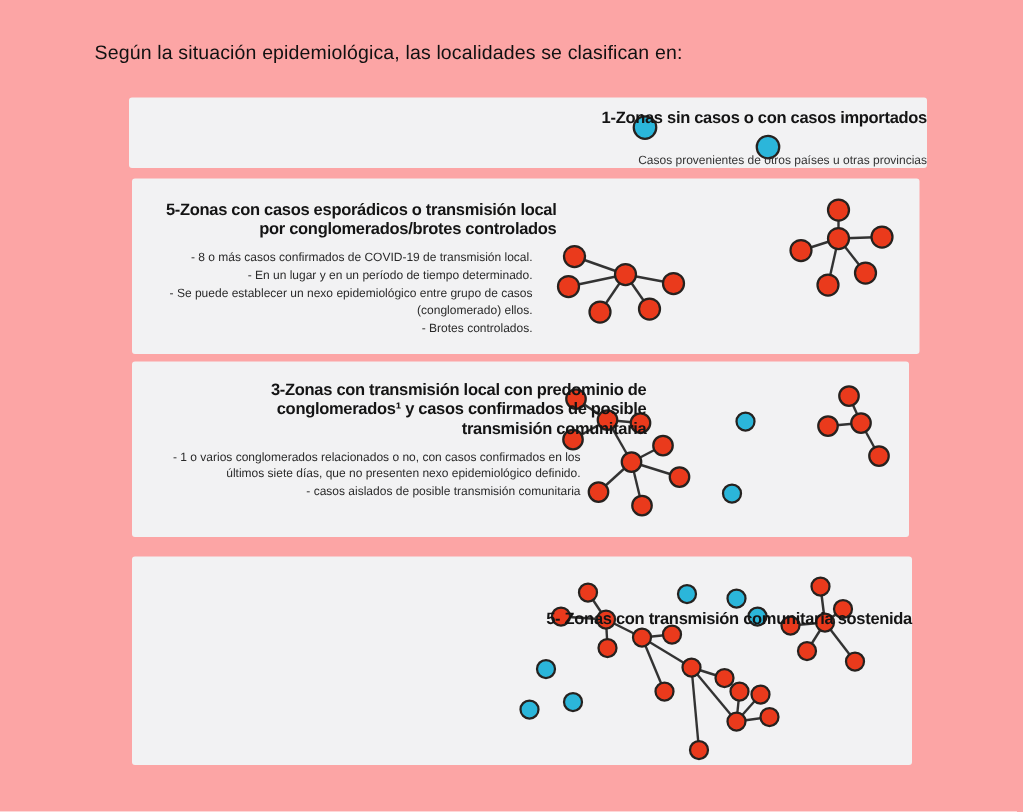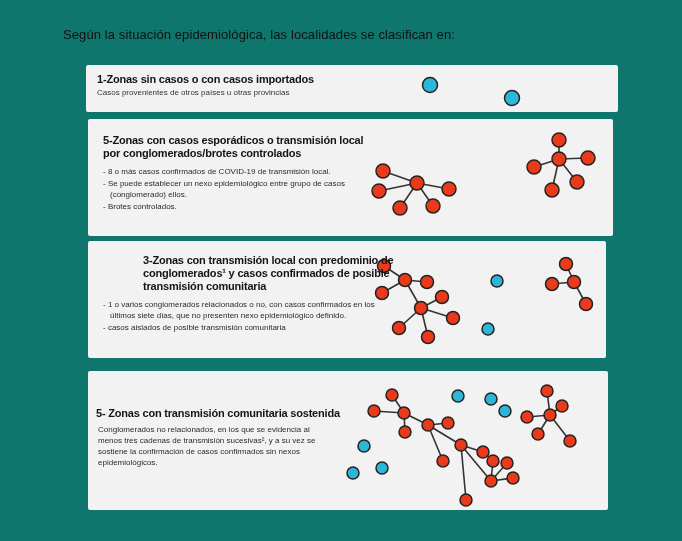--- a/index.html
+++ b/index.html
@@ -1,28 +1,28 @@
 <!DOCTYPE html>
 <html><head>
 <meta charset="utf-8">
 <style>
   html,body{margin:0;padding:0;background:#ffffff;}
   body{width:682px;height:541px;position:relative;font-family:"Liberation Sans",sans-serif;}
-  .page{position:absolute;inset:0;background:#0f766e;overflow:hidden;text-decoration:underline;}
+  .page{position:absolute;inset:0;background:#fca5a5;overflow:hidden;text-decoration:underline;}
   .page-title{position:absolute;left:63px;top:27px;margin:0;font-size:13px;font-weight:400;color:#111;letter-spacing:0.1px;}
-  .panel{position:absolute;background:#f2f2f3;border-radius:2px;}
+  .panel{position:absolute;background:#f2f2f3;border-radius:2px;text-align:right;}
   .panel-1{left:86px;top:65px;width:532px;height:47px;}
   .panel-2{left:88px;top:119px;width:525px;height:117px;}
   .panel-3{left:88px;top:241px;width:518px;height:117px;}
   .panel-4{left:88px;top:371px;width:520px;height:139px;}
   .diagram{position:absolute;left:0;top:0;width:100%;height:100%;display:block;}
   .panel-text{position:relative;z-index:1;}
   .zone-heading{margin:0;font-weight:700;color:#141414;font-size:11px;line-height:1.18;letter-spacing:-0.2px;}
   .p1-text{padding:8px 0 0 11px;}
-  .p1-text .zone-subtitle{margin:2px 0 0 0;font-size:8px;color:#333;}
+  .p1-text .zone-subtitle{margin:16px 0 0 0;font-size:8px;color:#333;}
   .p2-text{padding:15px 0 0 15px;}
   .p2-text .zone-heading{max-width:268px;}
   .p3-text{padding:13px 0 0 15px;}
   .p3-text .zone-heading{max-width:288px;margin-left:40px;}
   .p4-text{padding:36px 0 0 8px;}
   .bullets{list-style:none;margin:6px 0 0 0;padding:0;font-size:8px;line-height:1.38;color:#2a2a2a;}
   .bullets li{padding-left:7px;text-indent:-7px;margin:0 0 1px 0;}
   .p2-text .bullets{max-width:252px;}
   .p3-text .bullets{max-width:284px;}
   .zone-body{margin:4px 0 0 2px;font-size:8px;line-height:1.38;color:#2a2a2a;max-width:220px;}
@@ -67,20 +67,21 @@
         <circle cx="559" cy="140" r="7" fill="#ea3a1c" stroke="#26221f" stroke-width="1.5"></circle>
         <circle cx="534" cy="167" r="7" fill="#ea3a1c" stroke="#26221f" stroke-width="1.5"></circle>
         <circle cx="588" cy="158" r="7" fill="#ea3a1c" stroke="#26221f" stroke-width="1.5"></circle>
         <circle cx="577" cy="182" r="7" fill="#ea3a1c" stroke="#26221f" stroke-width="1.5"></circle>
         <circle cx="552" cy="190" r="7" fill="#ea3a1c" stroke="#26221f" stroke-width="1.5"></circle>
       </svg>
     <div class="panel-text p2-text">
       <h2 class="zone-heading">5-Zonas con casos esporádicos o transmisión local por conglomerados/brotes controlados</h2>
       <ul class="bullets">
         <li>- 8 o más casos confirmados de COVID-19 de transmisión local.</li>
+        <li>- En un lugar y en un período de tiempo determinado.</li>
         <li>- Se puede establecer un nexo epidemiológico entre grupo de casos (conglomerado) ellos.</li>
         <li>- Brotes controlados.</li>
       </ul>
     </div>
   </section>
 
   <section class="panel panel-3">
     <svg class="diagram" viewBox="88 241 518 117">
         <line x1="405" y1="280" x2="384" y2="266" stroke="#333333" stroke-width="1.6"></line>
         <line x1="405" y1="280" x2="382" y2="293" stroke="#333333" stroke-width="1.6"></line>
@@ -160,17 +161,16 @@
         <circle cx="570" cy="441" r="6" fill="#ea3a1c" stroke="#26221f" stroke-width="1.5"></circle>
         <circle cx="458" cy="396" r="6" fill="#2bb6da" stroke="#26221f" stroke-width="1.5"></circle>
         <circle cx="491" cy="399" r="6" fill="#2bb6da" stroke="#26221f" stroke-width="1.5"></circle>
         <circle cx="505" cy="411" r="6" fill="#2bb6da" stroke="#26221f" stroke-width="1.5"></circle>
         <circle cx="364" cy="446" r="6" fill="#2bb6da" stroke="#26221f" stroke-width="1.5"></circle>
         <circle cx="353" cy="473" r="6" fill="#2bb6da" stroke="#26221f" stroke-width="1.5"></circle>
         <circle cx="382" cy="468" r="6" fill="#2bb6da" stroke="#26221f" stroke-width="1.5"></circle>
       </svg>
     <div class="panel-text p4-text">
       <h2 class="zone-heading">5- Zonas con transmisión comunitaria sostenida</h2>
-      <p class="zone-body">Conglomerados no relacionados, en los que se evidencia al menos tres cadenas de transmisión sucesivas², y a su vez se sostiene la confirmación de casos confirmados sin nexos epidemiológicos.</p>
     </div>
   </section>
 
 </div>
 
 </body></html>

